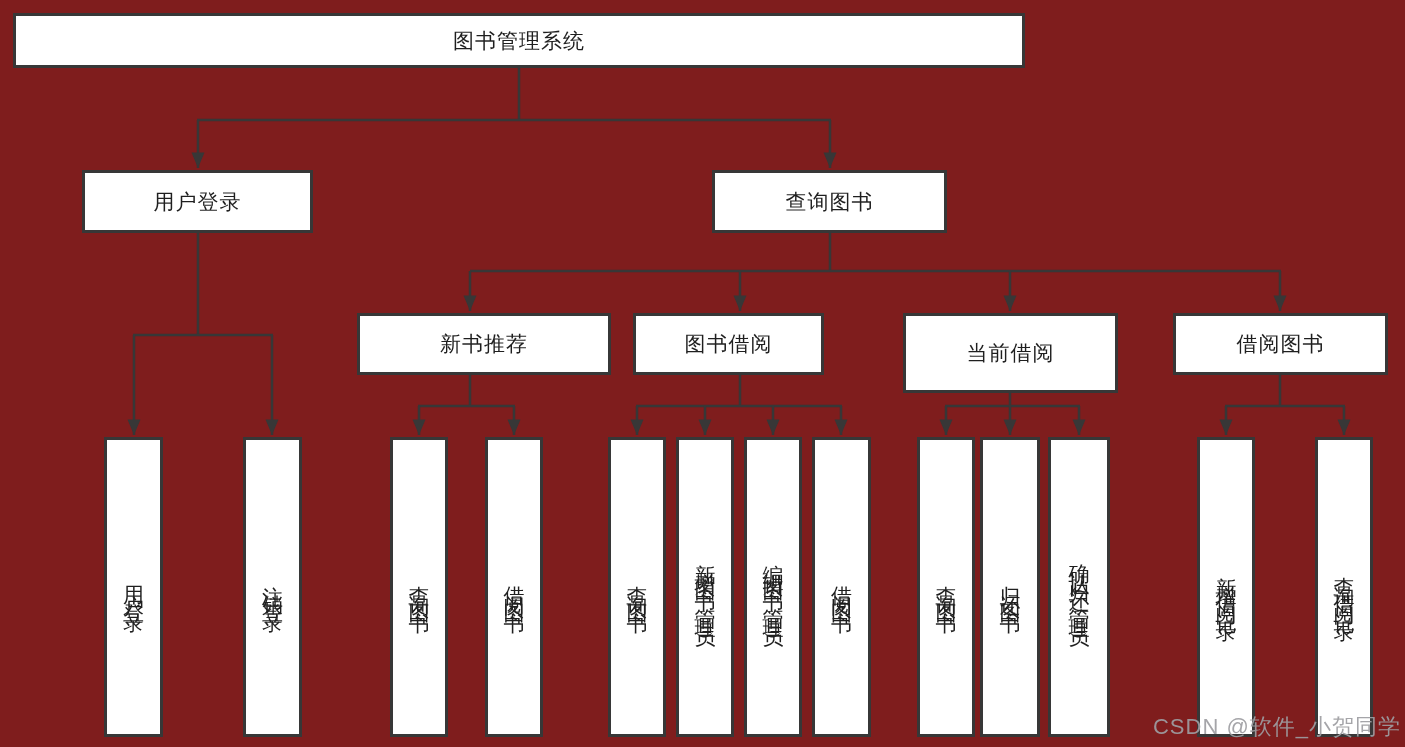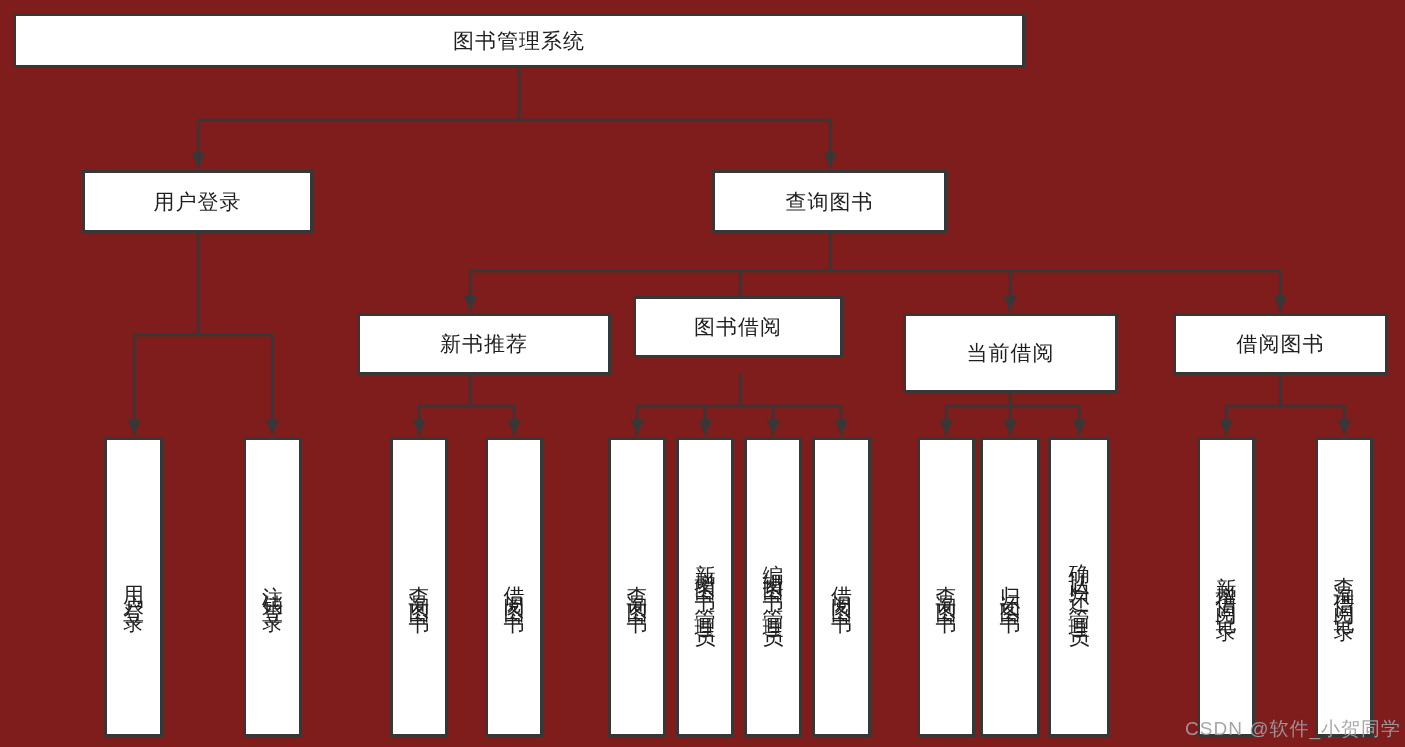--- a/index.html
+++ b/index.html
@@ -14,21 +14,21 @@
     font-size:21px;color:#1f1f1f;letter-spacing:1px;
     white-space:nowrap;
   }
   .v{
     writing-mode:vertical-lr;text-orientation:upright;
     letter-spacing:9px;white-space:normal;
   }
   .wires{position:absolute;left:0;top:0;pointer-events:none;}
   .watermark{
     position:absolute;right:4px;bottom:5px;z-index:6;
-    font-size:19px;color:#9e9ea2;opacity:.92;letter-spacing:1px;margin-left:24px;
+    font-size:22px;color:#9e9ea2;opacity:.92;letter-spacing:1px;margin-left:24px;
   }
 </style>
 </head>
 <body>
 
 <div class="stage">
 
   <svg class="wires" width="1405" height="747" viewBox="0 0 1405 747">
     <defs>
       <marker id="arw" markerUnits="userSpaceOnUse" markerWidth="18" markerHeight="15" refX="16" refY="7" orient="auto">
@@ -78,21 +78,21 @@
       <path d="M1344,406 V435" marker-end="url(#arw)"></path>
     </g>
   </svg>
 
   <div class="node" style="left:13px;top:13px;width:1012px;height:55px">图书管理系统</div>
 
   <div class="node" style="left:82px;top:170px;width:231px;height:63px">用户登录</div>
   <div class="node" style="left:712px;top:170px;width:235px;height:63px">查询图书</div>
 
   <div class="node" style="left:357px;top:313px;width:254px;height:62px">新书推荐</div>
-  <div class="node" style="left:633px;top:296px;width:210px;height:62px">图书借阅</div>
+  <div class="node" style="left:633px;top:313px;width:191px;height:62px">图书借阅</div>
   <div class="node" style="left:903px;top:313px;width:215px;height:80px">当前借阅</div>
   <div class="node" style="left:1173px;top:313px;width:215px;height:62px">借阅图书</div>
 
   <div class="node v" style="left:104px;top:437px;width:59px;height:300px">用户登录</div>
   <div class="node v" style="left:243px;top:437px;width:59px;height:300px">注销登录</div>
 
   <div class="node v" style="left:390px;top:437px;width:58px;height:300px">查询图书</div>
   <div class="node v" style="left:485px;top:437px;width:58px;height:300px">借阅图书</div>
 
   <div class="node v" style="left:608px;top:437px;width:58px;height:300px">查询图书</div>

